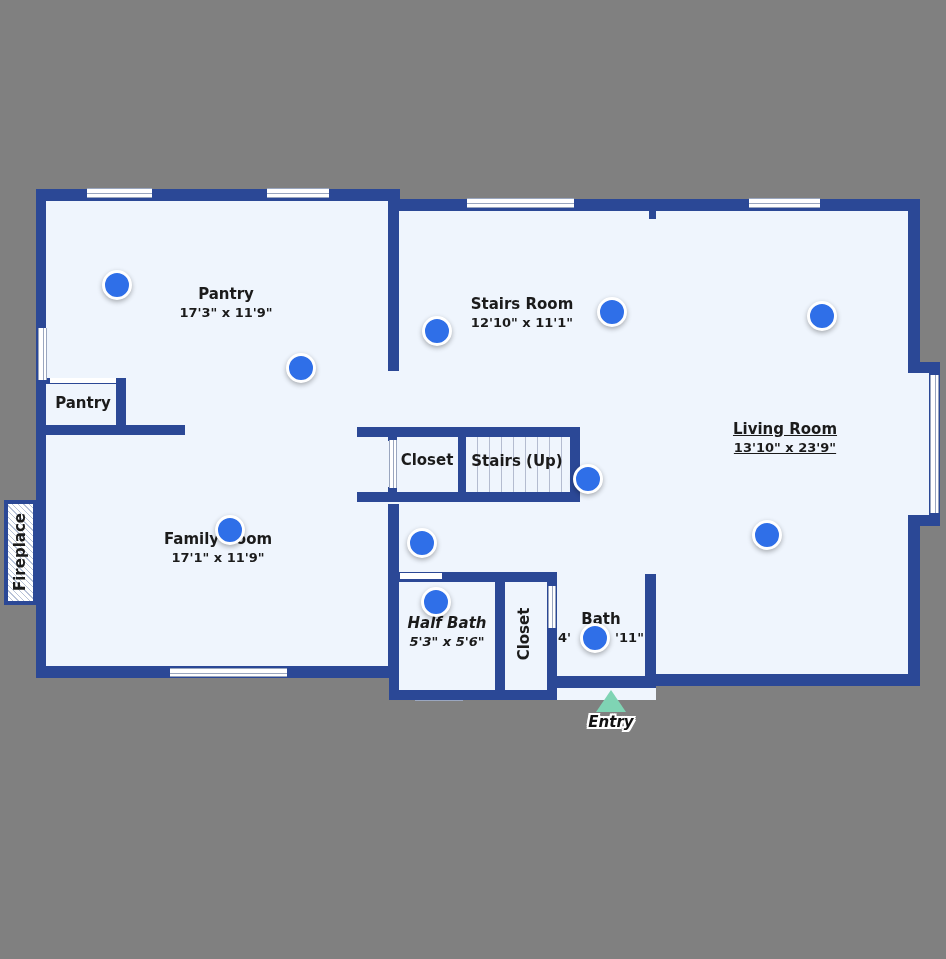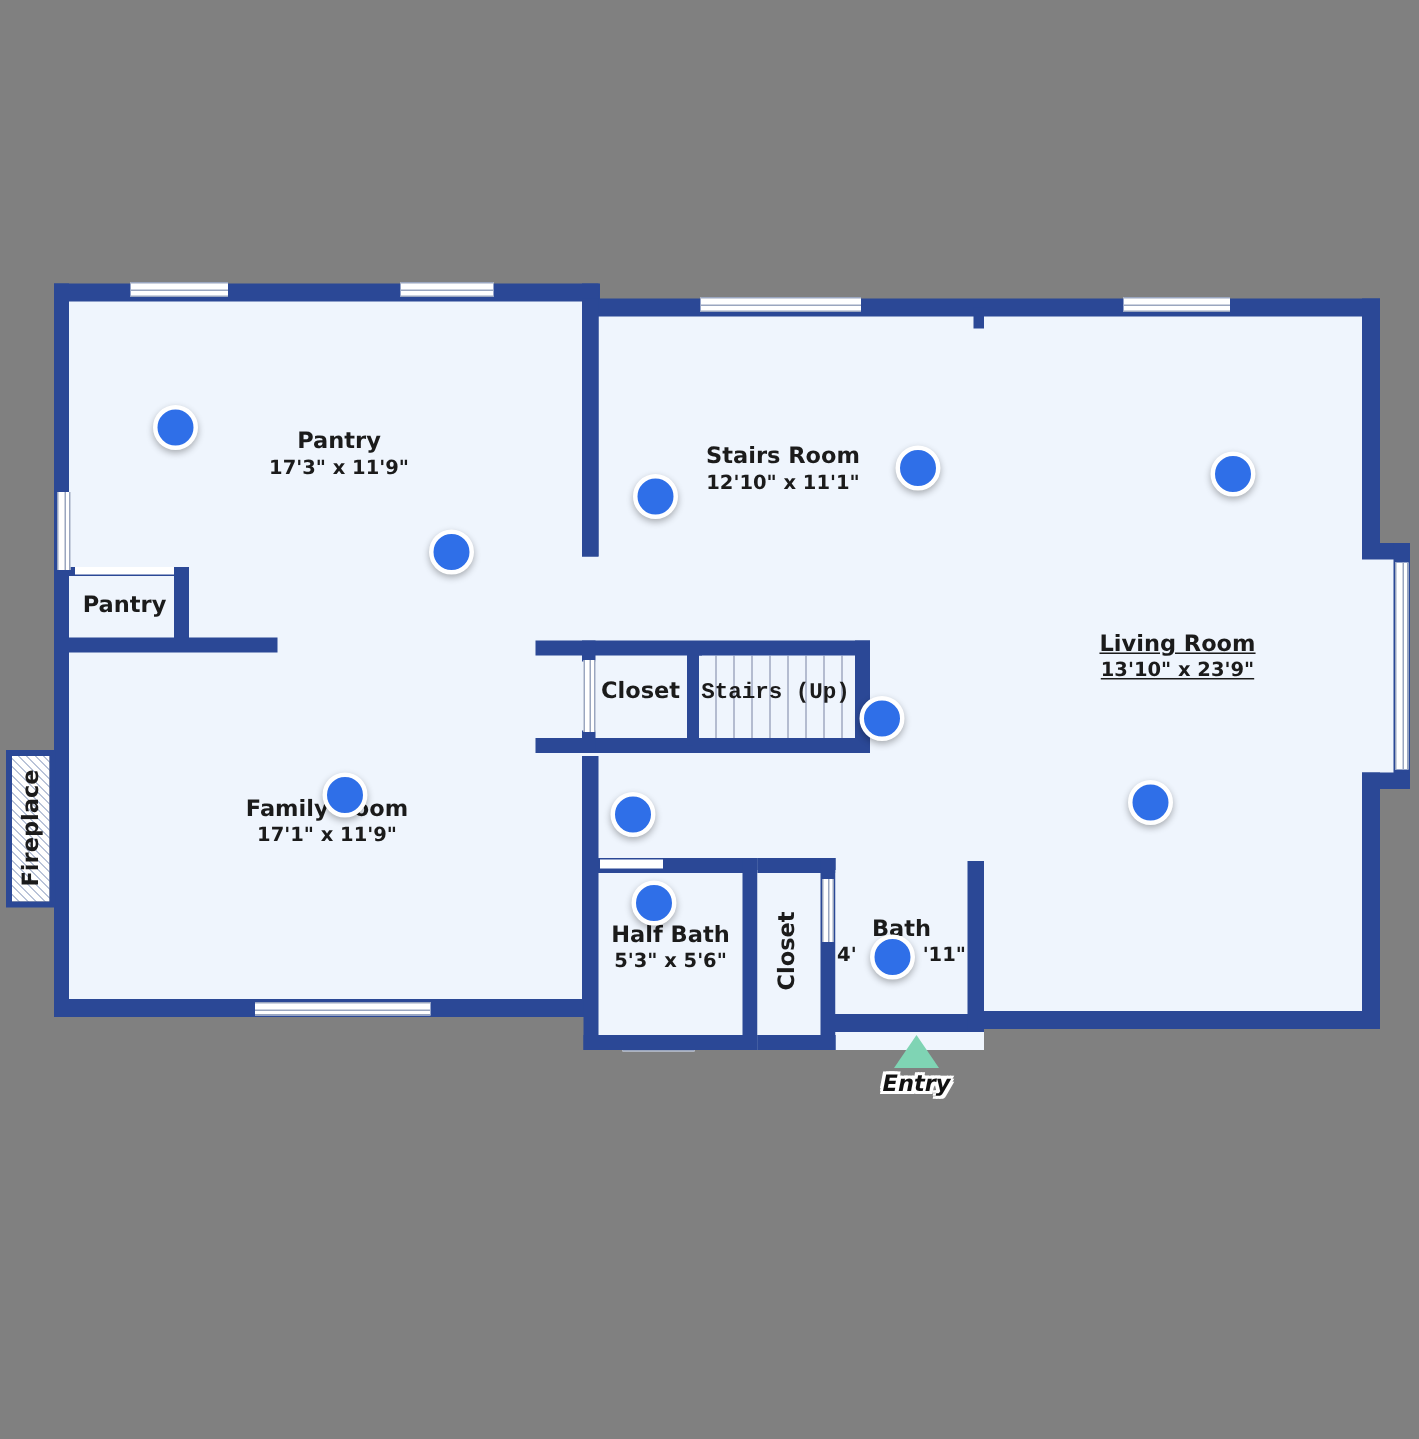--- a/index.html
+++ b/index.html
@@ -285,25 +285,25 @@
 
   <div class="label" style="left:785px; top:438px;text-decoration:underline;">
     <span class="name">Living Room</span>
     <span class="dims">13'10" x 23'9"</span>
   </div>
 
   <div class="label" style="left:427px; top:461px;">
     <span class="name small">Closet</span>
   </div>
 
-  <div class="label" style="left:517px; top:462px;font-family:Liberation Mono, monospace;">
+  <div class="label" style="left:517px; top:462px;">
     <span class="name small">Stairs (Up)</span>
   </div>
 
-  <div class="label" style="left:447px; top:632px;">
+  <div class="label" style="left:447px; top:632px;font-style:italic;">
     <span class="name">Half Bath</span>
     <span class="dims">5'3" x 5'6"</span>
   </div>
 
   <div class="label vertical" style="left:525px; top:634px;">
     <span class="name small">Closet</span>
   </div>
 
   <div class="label" style="left:601px; top:628px;">
     <span class="name">Bath</span>

